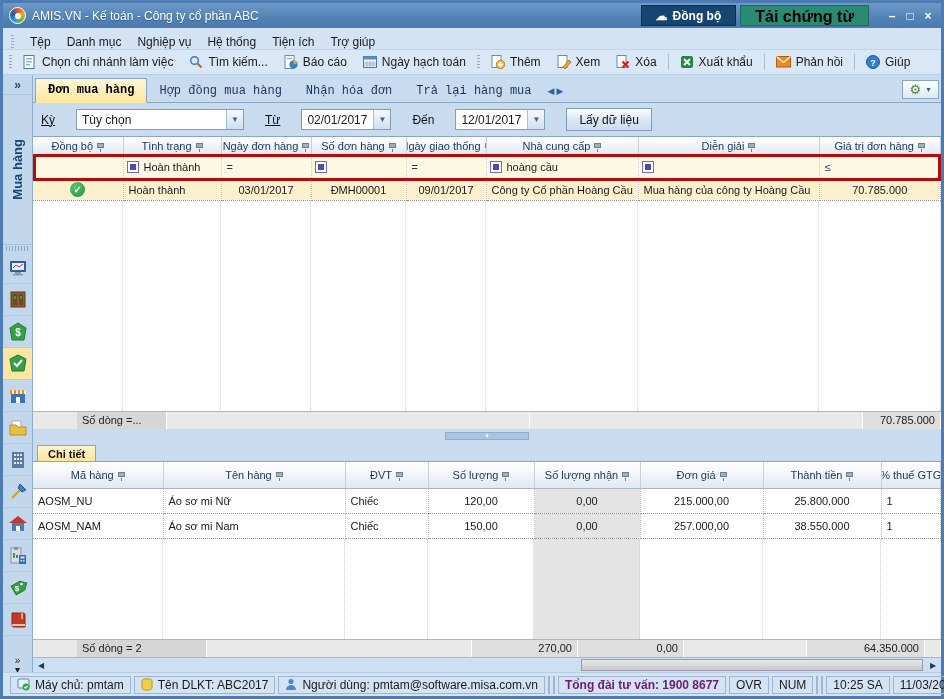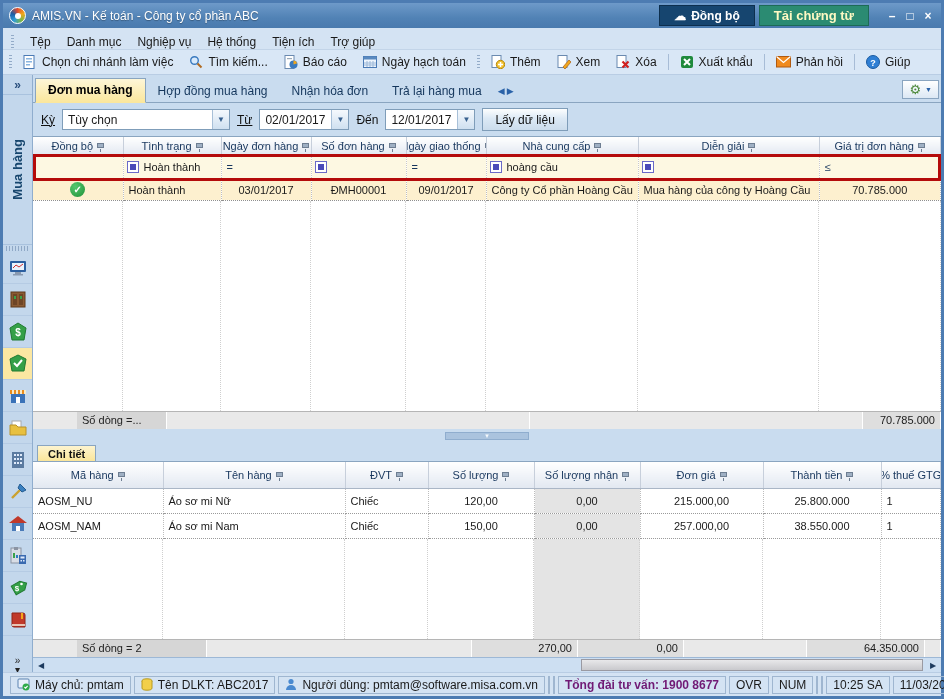--- a/index.html
+++ b/index.html
@@ -6,21 +6,21 @@
   html,body { width: 944px; height: 699px; overflow: hidden; }
   body { font-family: "Liberation Sans", sans-serif; font-size: 12px; color: #1a1a1a; }
   .frame { width: 944px; height: 699px; border: 3px solid #4d7cb2; background: #c9dcef; display: flex; flex-direction: column; }
 
   
   .titlebar { height: 25px; background: linear-gradient(#6e9ac9, #5182b5 60%, #4a7aae); display: flex; align-items: center; padding: 0 4px; flex: 0 0 25px; }
   .app-icon { width: 17px; height: 17px; border-radius: 50%; background: conic-gradient(#e04e2f, #f2a71b, #7ab648, #2e9bd6, #1b5ea6, #e04e2f); border: 1px solid #fff; margin: 0 6px 0 2px; position: relative; }
   .app-icon::after { content: ""; position: absolute; left: 5px; top: 5px; width: 6px; height: 6px; border-radius: 50%; background: #fff; }
   .win-title { color: #fff; flex: 1; text-shadow: 0 1px 1px rgba(0,0,0,.3); }
   .btn-sync { background: #16456f; border: 1px solid #0d2f4e; color: #fff; font-weight: bold; font-size: 12px; padding: 2px 14px; margin-right: 4px; height: 21px; display: flex; align-items: center; gap: 5px; cursor: pointer; font-family: inherit; }
-  .btn-down { background: #2b8b72; border: 1px solid #1d6b56; color: #fef9c3; font-weight: bold; font-size: 13px; padding: 2px 14px; height: 21px; margin-right: 14px; cursor: pointer; font-family: inherit; }
+  .btn-down { background: #2b8b72; border: 1px solid #1d6b56; color: #000000; font-weight: bold; font-size: 16px; padding: 2px 14px; height: 21px; margin-right: 14px; cursor: pointer; font-family: inherit; }
   .winctl { color: #fff; font-weight: bold; width: 18px; text-align: center; cursor: pointer; font-size: 12px; }
 
   
   .menubar { height: 22px; background: #d4e3f3; display: flex; align-items: flex-end; gap: 16px; padding: 0 8px; flex: 0 0 22px; border-bottom: 1px solid #c2d4e8; }
   .grip-v { width: 3px; height: 14px; background: repeating-linear-gradient(#93abc8 0 1px, transparent 1px 3px); }
   .menu-item { cursor: pointer; }
   .working-on { font-weight: bold; margin-left: 26px; color: #111; }
 
   
   .toolbar { height: 25px; background: #d9e7f6; display: flex; align-items: center; gap: 6px; padding: 0 6px; flex: 0 0 25px; border-bottom: 1px solid #b9cde4; }
@@ -37,30 +37,30 @@
   .sb-module span { writing-mode: vertical-rl; transform: rotate(180deg); font-weight: bold; font-size: 13px; color: #17466e; }
   .sb-sep { height: 5px; background: repeating-linear-gradient(90deg, #8fa8c6 0 1px, transparent 1px 3px); margin: 1px 3px; }
   .sitem { height: 32px; display: flex; align-items: center; justify-content: center; cursor: pointer; border-bottom: 1px solid #b5cbe4; }
   .sitem.active { background: #fbe7a2; }
   .sb-overflow { margin-top: auto; height: 18px; text-align: center; color: #222; font-size: 10px; cursor: pointer; line-height: 9px; padding-top: 2px; }
 
   .main { flex: 1; display: flex; flex-direction: column; min-width: 0; }
 
   
   .tabstrip { height: 28px; flex: 0 0 28px; display: flex; align-items: flex-end; padding: 0 2px; border-bottom: 1px solid #8aa5c0; background: #c9dcef; }
-  .tab { padding: 4px 12px 5px; color: #14365c; cursor: pointer; position: relative; top: 1px; }
+  .tab { padding: 4px 12px 5px; color: #14365c; cursor: pointer; position: relative; top: 1px; font-family: Liberation Mono, monospace; }
   .tab.active { background: linear-gradient(#fdf6d8, #fbe79d); border: 1px solid #8aa5c0; border-bottom: 1px solid #fbe79d; font-weight: bold; color: #000; }
   .tab-arrows { display: flex; gap: 2px; margin: 0 4px 6px; color: #2a62a8; font-size: 9px; }
   .tab-arrows span { cursor: pointer; }
   .gear-btn { margin-left: auto; margin-bottom: 3px; border: 1px solid #8aa5c0; background: linear-gradient(#ffffff, #dce8f4); padding: 1px 6px; display: flex; align-items: center; gap: 4px; cursor: pointer; }
   .gear-glyph { color: #4e8a3c; font-size: 13px; }
   .gear-caret { font-size: 7px; color: #2a62a8; }
 
   
-  .filterbar { height: 33px; flex: 0 0 33px; display: flex; align-items: center; gap: 7px; padding: 0 8px; background: #c9dcef; }
+  .filterbar { height: 33px; flex: 0 0 33px; display: flex; align-items: center; gap: 21px; padding: 0 8px; background: #c9dcef; }
   .flabel { color: #111; }
   .u { text-decoration: underline; }
   .combo { background: #fff; border: 1px solid #7f9db9; height: 21px; display: flex; align-items: center; }
   .combo .cval { flex: 1; padding: 0 5px; white-space: nowrap; overflow: hidden; }
   .combo .cbtn { width: 17px; height: 100%; background: linear-gradient(#f5f9fd, #cfe0f0); border-left: 1px solid #a8c0d8; color: #38618f; font-size: 8px; display: flex; align-items: center; justify-content: center; cursor: pointer; }
   .combo.w-period { width: 168px; }
   .combo.w-date { width: 90px; }
   .btn-std { height: 23px; border: 1px solid #7f9db9; background: linear-gradient(#fdfefe, #dce9f5 45%, #cbdcec); padding: 0 12px; cursor: pointer; font-family: inherit; font-size: 12px; color: #111; }
 
   

